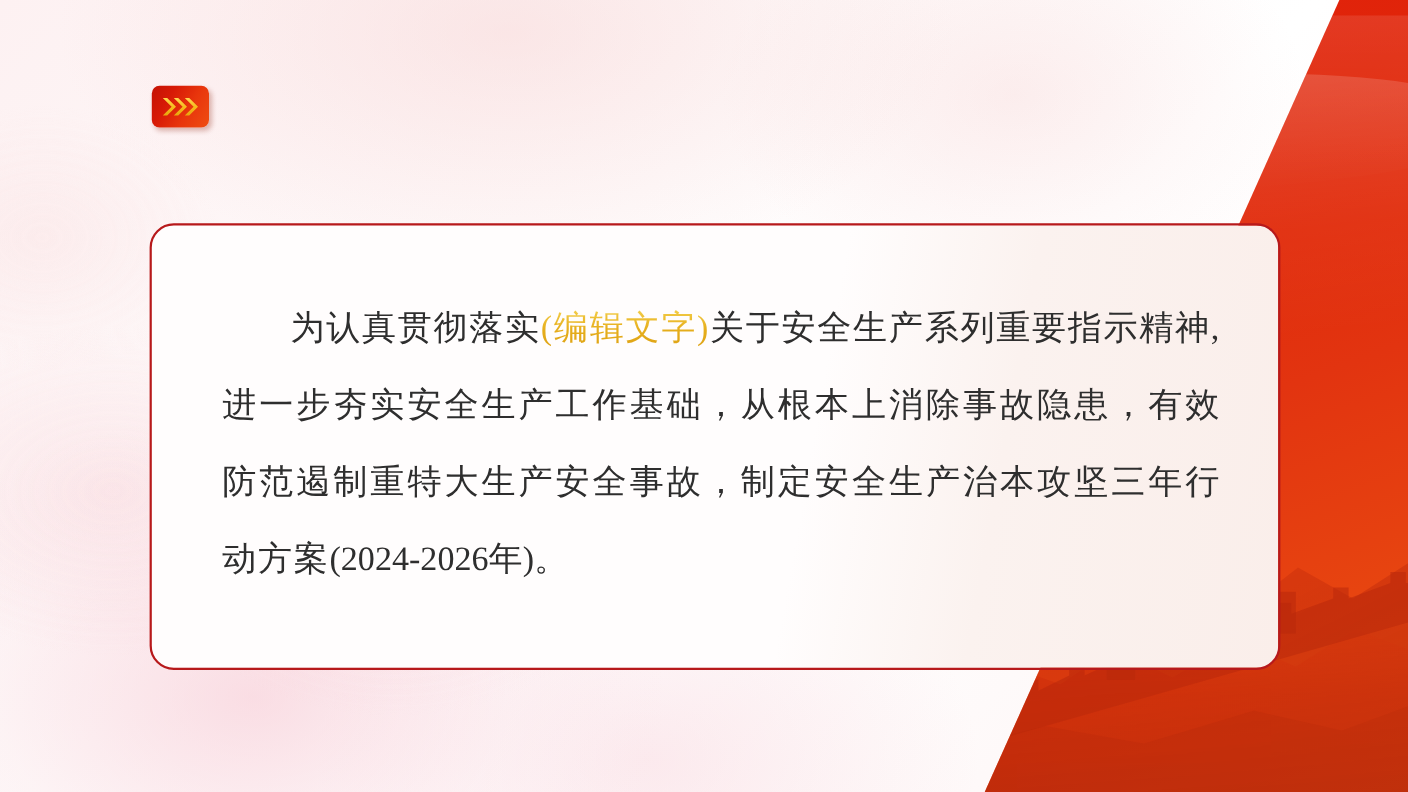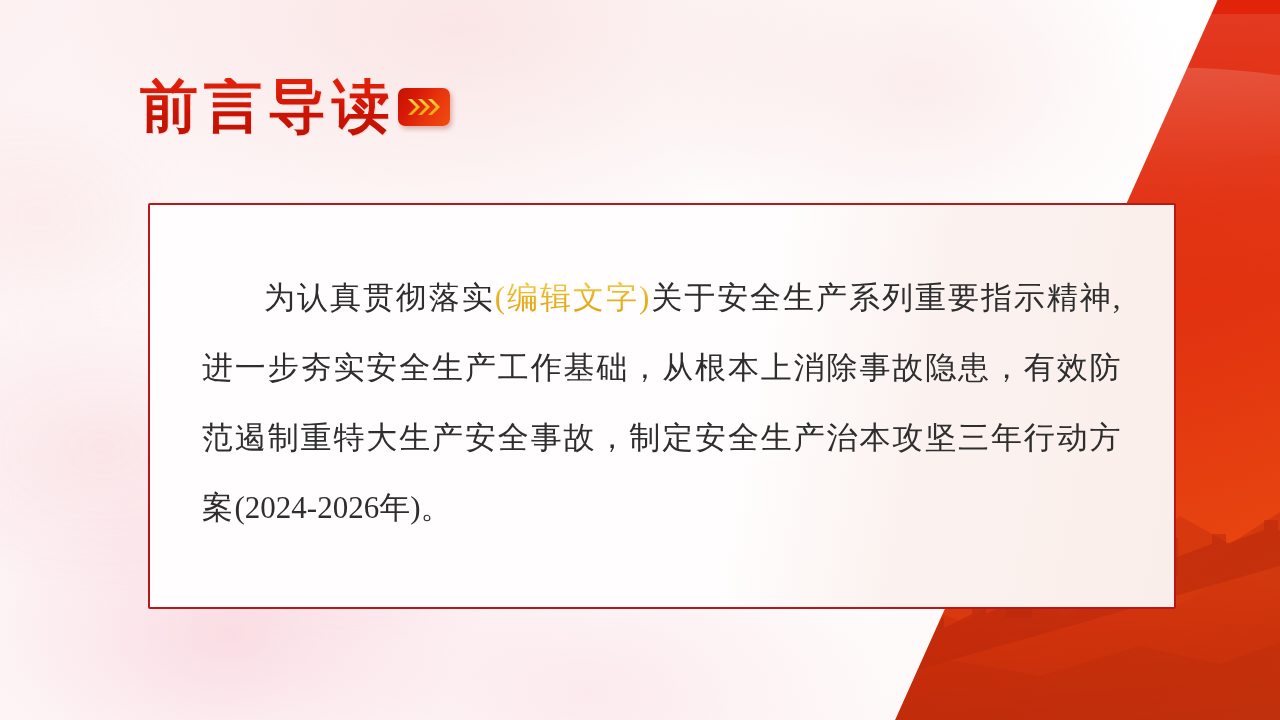--- a/index.html
+++ b/index.html
@@ -112,29 +112,30 @@
     box-shadow: 2px 3px 5px rgba(140,30,10,0.30);
     display: flex;
     align-items: center;
     justify-content: center;
   }
   .heading-badge svg { display:block; }
 
   
   .card {
     position: absolute;
-    left: 148px;
+    left: 136px;
     top: 203px;
     width: 1028px;
     height: 406px;
     border: 2px solid #b7191b;
-    border-radius: 2px;
+    border-radius: 22px;
     background: linear-gradient(100deg, #fffdfd 0%, #fffdfd 58%, #fbf2ef 74%, #faeeea 100%);
     box-sizing: border-box;
     overflow: hidden;
+    padding-left: 12px;
   }
   .card-inner {
     padding: 58px 52px 0 52px;
   }
   .para {
     font-family: "Liberation Serif", "DejaVu Serif", serif;
     font-size: 31px;
     line-height: 70px;
     color: #2e2e2e;
     text-indent: 62px;
@@ -190,21 +191,20 @@
 
         <rect x="146" y="160" width="26" height="38" fill="#9a1608" opacity="0.5"></rect>
         <rect x="292" y="118" width="26" height="38" fill="#9a1608" opacity="0.5"></rect>
 
         <path d="M0,262 L90,240 L180,256 L280,226 L360,244 L420,222 L420,300 L0,300 Z" fill="#991607" opacity="0.30"></path>
       </svg>
     </div>
   </div>
 
   <div class="heading">
-    <span class="heading-text">前言导读</span>
     <span class="heading-badge">
       <svg width="34" height="20" viewBox="0 0 34 20" aria-hidden="true">
         <defs>
           <linearGradient id="chev" x1="0" y1="0" x2="0" y2="1">
             <stop offset="0%" stop-color="#ffd84d"></stop>
             <stop offset="55%" stop-color="#f5b81b"></stop>
             <stop offset="100%" stop-color="#e8a60f"></stop>
           </linearGradient>
         </defs>
         <g fill="url(#chev)">

